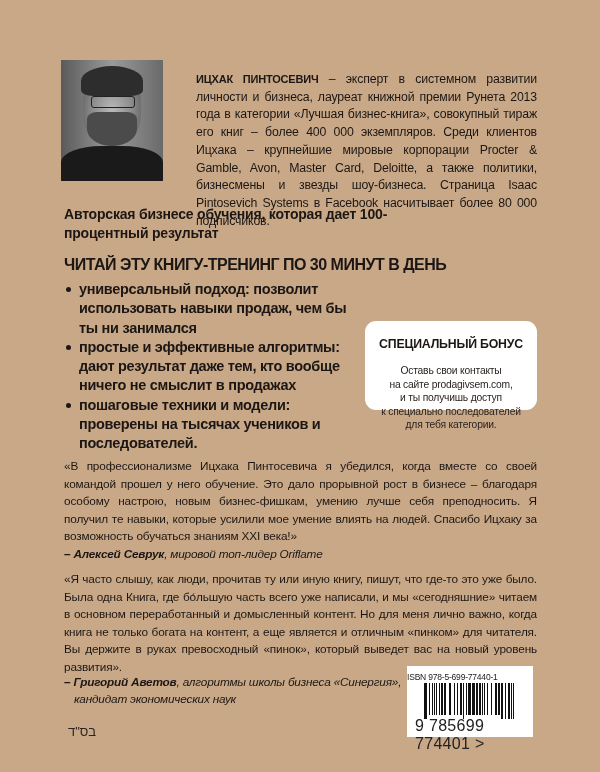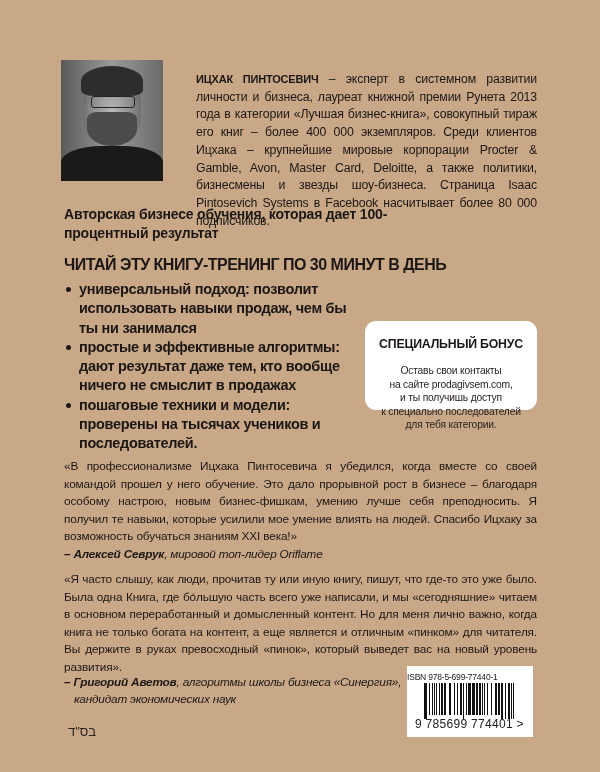--- a/index.html
+++ b/index.html
@@ -59,21 +59,21 @@
   .attr b { font-weight: bold; }
   .a1 { top: 546px; }
   .a2 { top: 674px; }
   .a2 .l2 { padding-left: 10px; display:block; }
 
   .barcode {
     position: absolute; left: 407px; top: 666px; width: 126px; height: 71px; background: #ffffff;
   }
   .barcode .isbn { position:absolute; left:0; right:0; top:6px; font-size: 8.5px; letter-spacing:-0.2px; color:#222; }
   .barcode svg { position:absolute; left:17px; top:17px; }
-  .barcode .digits { position:absolute; left:8px; top:51px; font-size: 12px; letter-spacing: 0.3px; color:#222; font-family: "Liberation Sans", sans-serif; }
+  .barcode .digits { position:absolute; left:8px; top:51px; font-size: 16px; letter-spacing: 0.3px; color:#222; font-family: "Liberation Sans", sans-serif; }
 
   .hebrew { position: absolute; left: 68px; top: 724px; font-size: 13px; color: #2a2420; direction: rtl; }
 </style>
 </head>
 <body>
 
 <div class="photo">
   <div class="bg"></div>
   <div class="body"></div>
   <div class="head"></div>

